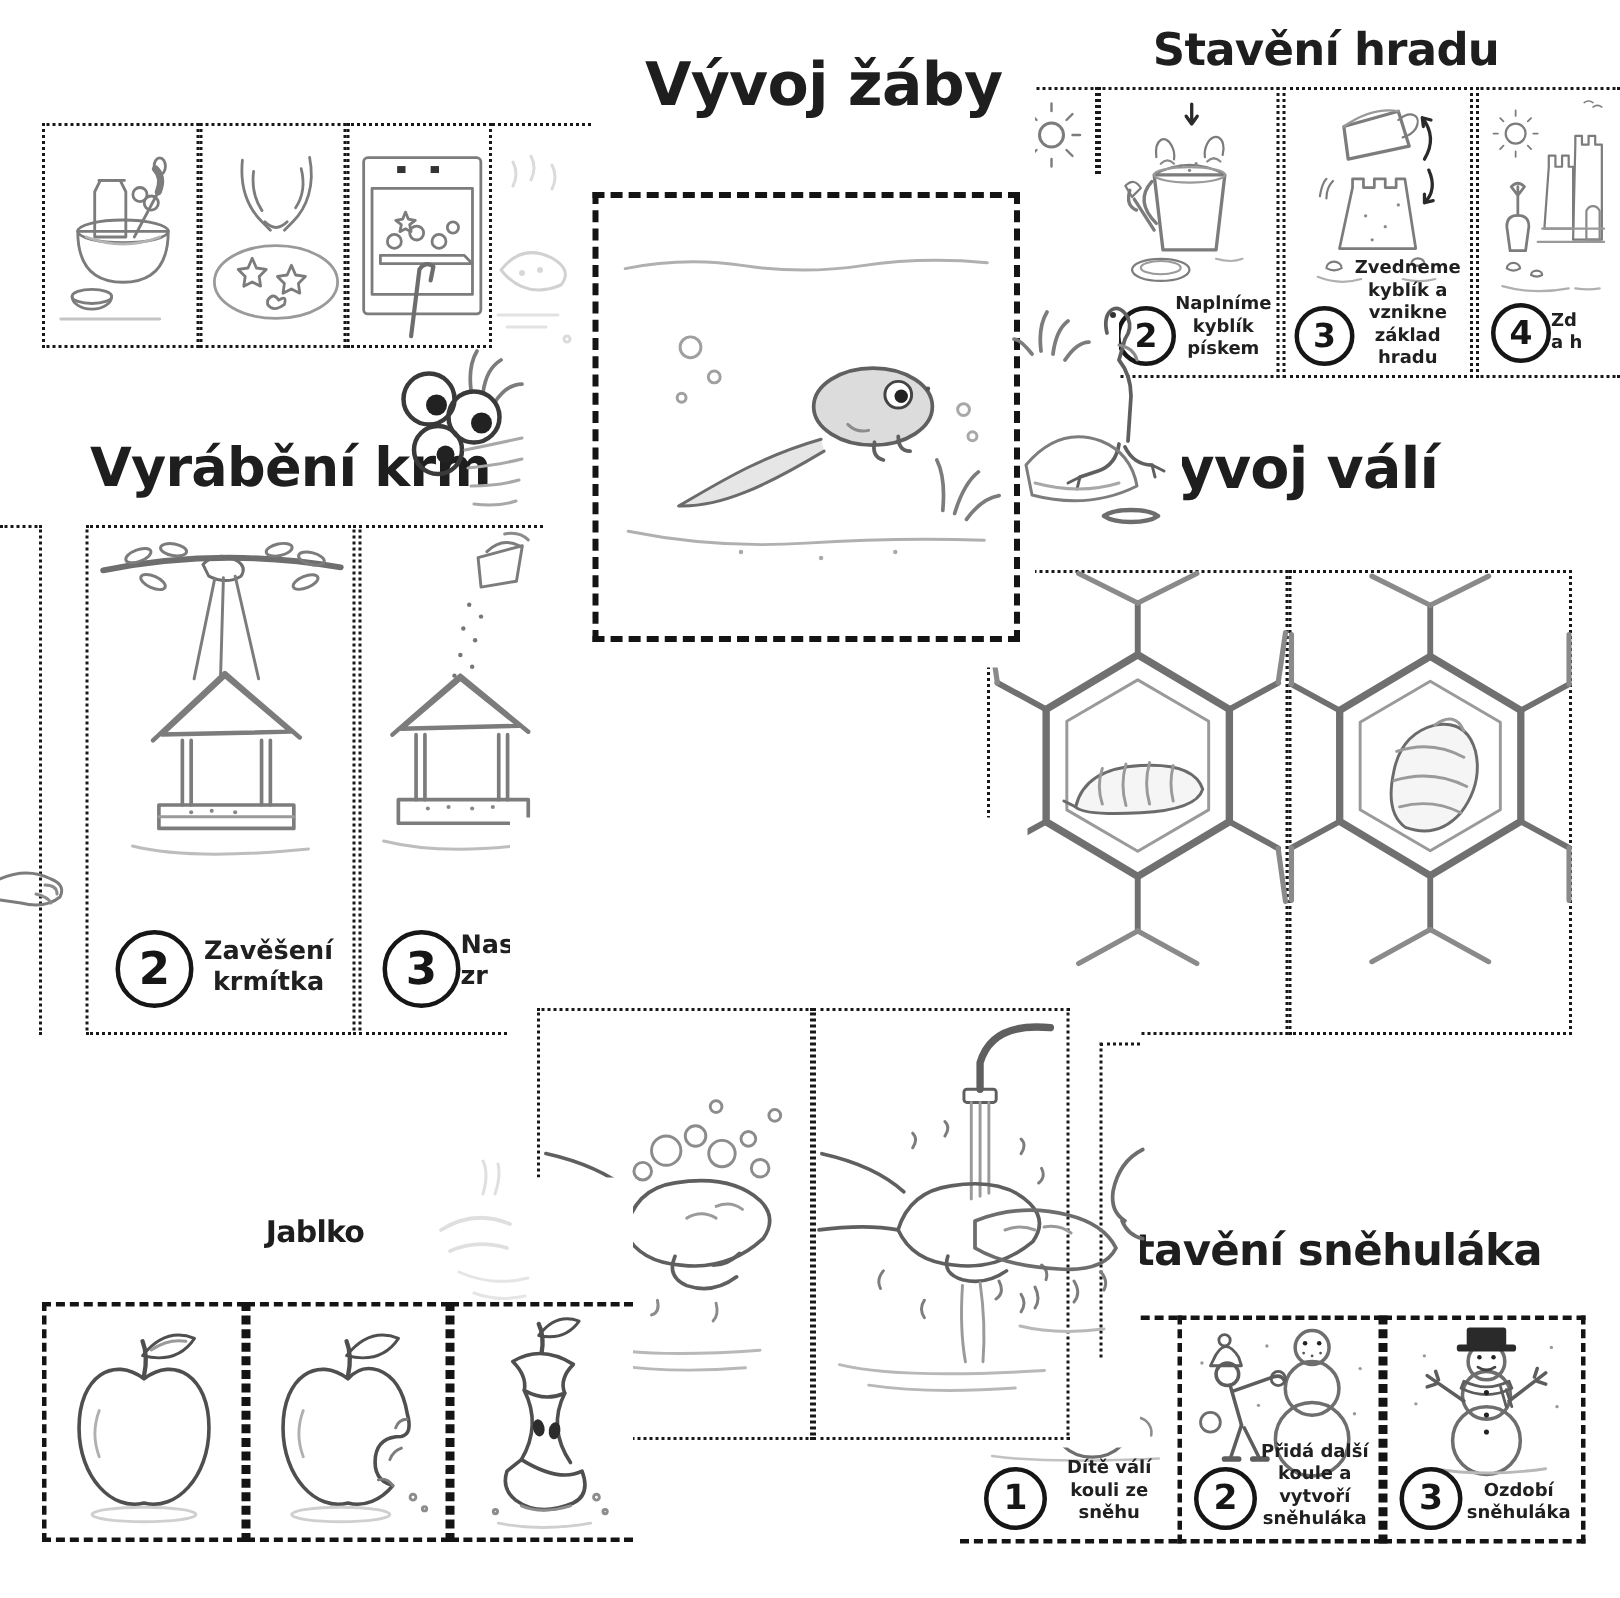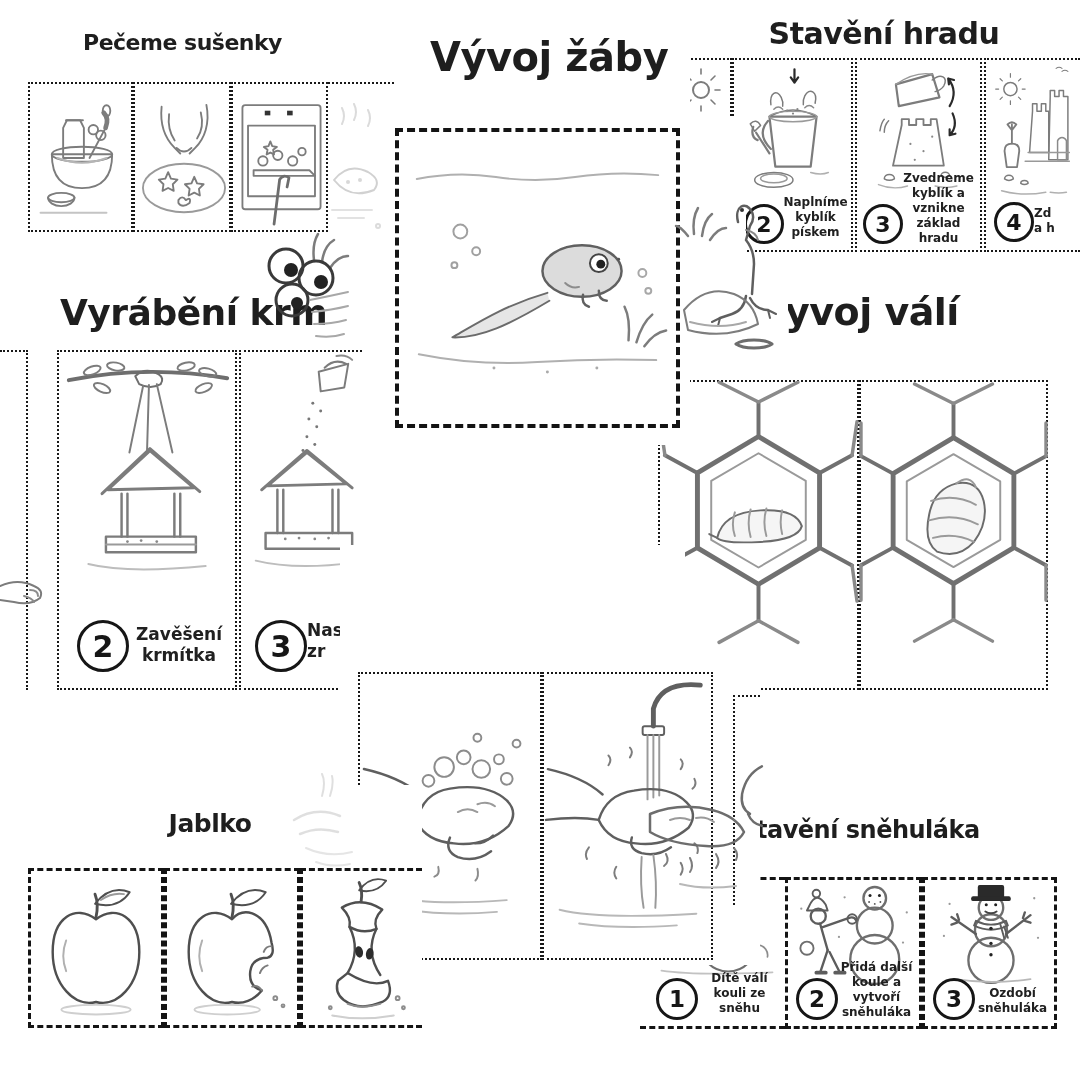--- a/index.html
+++ b/index.html
@@ -18,21 +18,20 @@
   .sk *{stroke:#7c7c7c;fill:none;stroke-width:2;stroke-linecap:round;stroke-linejoin:round;}
   .faint{opacity:.45;}
   .vfaint{opacity:.3;}
 </style>
 </head>
 <body>
 
 <div id="canvas">
 
   <section class="card" style="left:20px;top:18px;width:380px;height:228px;z-index:1">
-    <div class="title" style="left:0;right:55px;top:12px;text-align:center;font-size:22px">Pečeme sušenky</div>
     <div class="panel dot" style="left:8px;top:64px;width:105px;height:150px">
       <svg class="sk" viewBox="0 0 100 140" style="left:4px;top:8px;width:96px;height:132px">
         <path d="M30,38 l4,-8 h14 l4,8 v32 h-22 z"></path>
           <path d="M33,30 h18"></path>
         <circle cx="62" cy="40" r="5"></circle>
           <circle cx="70" cy="46" r="5"></circle>
         <path d="M73,22 q6,6 2,16" style="stroke-width:5"></path>
           <ellipse cx="76" cy="20" rx="4" ry="6"></ellipse>
         <path d="M75,38 L58,70"></path>
         <path d="M18,66 Q18,102 50,102 Q82,102 82,66 Z"></path>
@@ -281,21 +280,21 @@
       <path d="M70,104 q-2,14 -14,18 l-12,4 M74,106 q6,12 18,12" style="stroke:#5f5f5f;stroke-width:2.5"></path>
       <path d="M44,126 l-8,4 m8,-4 l-2,8 M92,118 l8,4 m-8,-4 l2,8" style="stroke:#5f5f5f"></path>
       <path d="M8,118 Q30,92 58,102 Q78,110 82,132 Q50,148 12,138 Z" style="stroke:#7d7d7d"></path>
       <path d="M14,130 q30,8 56,0" style="stroke:#a8a8a8"></path>
       <path d="M60,152 a20,7 0 0 1 36,0 a20,7 0 0 1 -36,0" style="stroke:#6d6d6d;stroke-width:3"></path>
     </svg>
   </section>
 
   <section class="card" style="left:630px;top:778px;width:450px;height:287px;z-index:6">
     <div class="white" style="left:0;top:0;width:450px;height:287px"></div>
-    <div class="title" style="left:126px;top:38px;font-size:24px">tavění sněhuláka</div>
+    <div class="title" style="left:126px;top:38px;font-size:29px">tavění sněhuláka</div>
     <div class="panel" style="left:10px;top:99px;width:145px;height:152px;border-bottom:3px dashed #141414;border-top:3px dashed #141414;border-left:none;border-right:none">
       <svg class="sk" viewBox="0 0 145 100" style="left:18px;top:10px;width:124px;height:86px">
         <circle cx="82" cy="62" r="33" style="stroke:#6e6e6e;stroke-width:2.5"></circle>
         <path d="M64,56 q10,-8 24,-4" style="stroke:#b8b8b8"></path>
           <circle cx="74" cy="74" r="1.3" style="fill:#aaa;stroke:none"></circle>
           <circle cx="92" cy="68" r="1.3" style="fill:#aaa;stroke:none"></circle>
         <circle cx="30" cy="18" r="9" style="stroke:#5d5d5d;stroke-width:2.5"></circle>
         <path d="M26,8 l-3,-6 M31,7 l1,-7 M36,10 l4,-5" style="stroke:#5d5d5d"></path>
         <path d="M28,27 L20,58 M30,30 L46,44 q6,4 2,8" style="stroke:#5d5d5d;stroke-width:2.5"></path>
         <circle cx="50" cy="50" r="5" style="stroke:#5d5d5d"></circle>
@@ -404,21 +403,21 @@
     <svg class="sk" viewBox="0 0 120 100" style="left:300px;top:256px;width:120px;height:100px">
       <path d="M10,18 Q40,6 72,14 Q96,20 104,36 Q96,52 66,50 Q30,48 10,36 Z" style="stroke:#6d6d6d;stroke-width:2.5"></path>
       <path d="M30,24 q10,-4 20,0 M56,22 q10,-2 18,4" style="stroke:#9a9a9a"></path>
       <path d="M26,58 q4,8 -2,12 M50,62 q4,8 0,14 M76,58 q5,8 0,14 M94,52 q5,6 2,12" style="stroke:#7d7d7d"></path>
       <path d="M40,88 q24,6 56,2" style="stroke:#b8b8b8"></path>
     </svg>
   </section>
 
   <section class="card" style="left:0;top:785px;width:422px;height:252px;z-index:8">
     <div class="white" style="left:0;top:0;width:422px;height:252px"></div>
-    <div class="title" style="left:140px;top:24px;width:140px;text-align:center;font-size:25px">Jablko</div>
+    <div class="title" style="left:140px;top:24px;width:140px;text-align:center;font-size:20px">Jablko</div>
     <div class="panel dash" style="left:28px;top:83px;width:136px;height:160px">
       <svg class="sk" viewBox="0 0 134 160" style="left:0;top:2px;width:130px;height:154px">
         <path d="M67,48 C46,32 22,46 22,82 C22,116 45,140 67,134 C89,140 112,116 112,82 C112,46 88,32 67,48 Z" style="stroke:#4f4f4f;stroke-width:2.5"></path>
         <path d="M67,46 Q70,32 66,22" style="stroke:#4f4f4f;stroke-width:3"></path>
         <path d="M66,32 Q82,12 102,20 Q90,38 66,32 Z" style="stroke:#4f4f4f"></path>
         <path d="M72,28 q12,-8 24,-6" style="stroke:#9a9a9a"></path>
         <path d="M36,70 q-6,16 0,32" style="stroke:#b0b0b0"></path>
         <ellipse cx="67" cy="142" rx="36" ry="5" style="stroke:#cfcfcf"></ellipse>
       </svg>
     </div>

